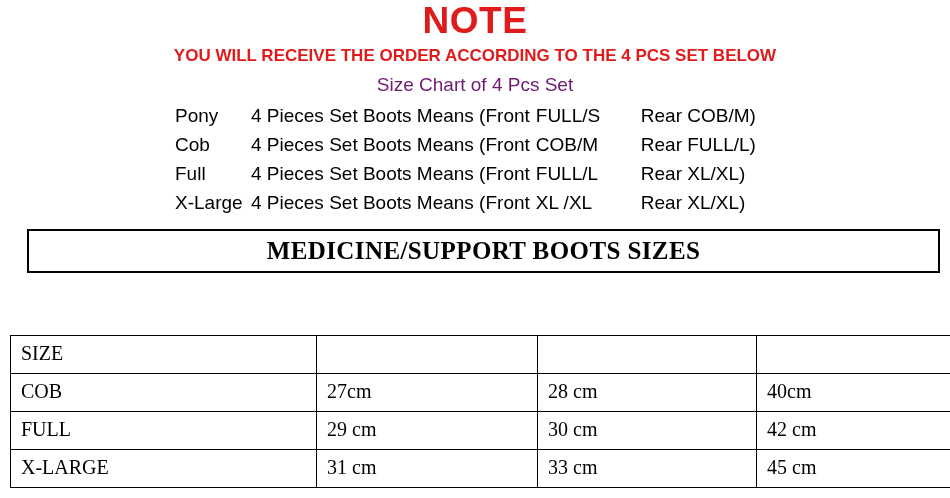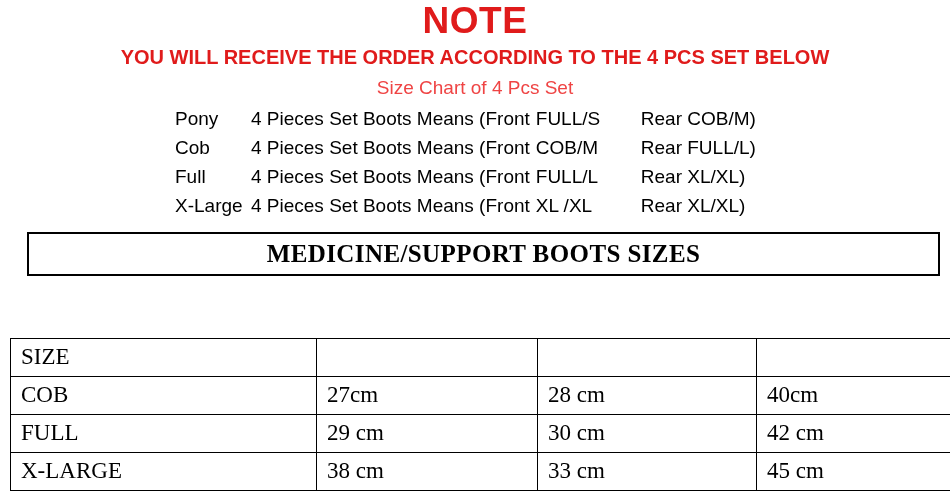--- a/index.html
+++ b/index.html
@@ -30,33 +30,33 @@
     font-size: 37px;
     letter-spacing: 0.5px;
     line-height: 1.0;
     padding-top: 2px;
     font-family: "Liberation Sans", sans-serif;
   }
   .note-subtitle {
     text-align: center;
     color: #e01b1b;
     font-weight: bold;
-    font-size: 20px;
+    font-size: 17px;
     line-height: 1.0;
     margin-top: 8px;
     white-space: nowrap;
     font-family: "Liberation Sans", sans-serif;
   }
 
   
   .sizechart-title {
     text-align: center;
     font-size: 19px;
     margin-top: 10px;
-    color: #ef4444;
+    color: #701a75;
     font-family: "Liberation Sans", sans-serif;
   }
 
   .set-list {
     margin: 6px 0 0 0;
     padding: 0;
     list-style: none;
     font-size: 19px;
     line-height: 1.52;
   }
@@ -105,21 +105,21 @@
   .sizes-table {
     margin: 0 10px;
     border-collapse: collapse;
     width: 930px;
     table-layout: fixed;
     font-family: "Liberation Serif", serif;
   }
   .sizes-table td {
     border: 1.5px solid #000;
     height: 36px;
-    font-size: 23px;
+    font-size: 20px;
     padding: 0 0 1px 10px;
     vertical-align: middle;
   }
   .col-1 { width: 295px; }
   .col-2 { width: 210px; }
   .col-3 { width: 208px; }
   .col-4 { width: 217px; }
 </style>
 </head>
 <body>
@@ -179,20 +179,20 @@
       <td class="col-4">40cm</td>
     </tr>
     <tr>
       <td class="col-1">FULL</td>
       <td class="col-2">29 cm</td>
       <td class="col-3">30 cm</td>
       <td class="col-4">42 cm</td>
     </tr>
     <tr>
       <td class="col-1">X-LARGE</td>
-      <td class="col-2">38 cm</td>
+      <td class="col-2">31 cm</td>
       <td class="col-3">33 cm</td>
       <td class="col-4">45 cm</td>
     </tr>
   </tbody>
     </table>
 
 </div>
 
 </body></html>

